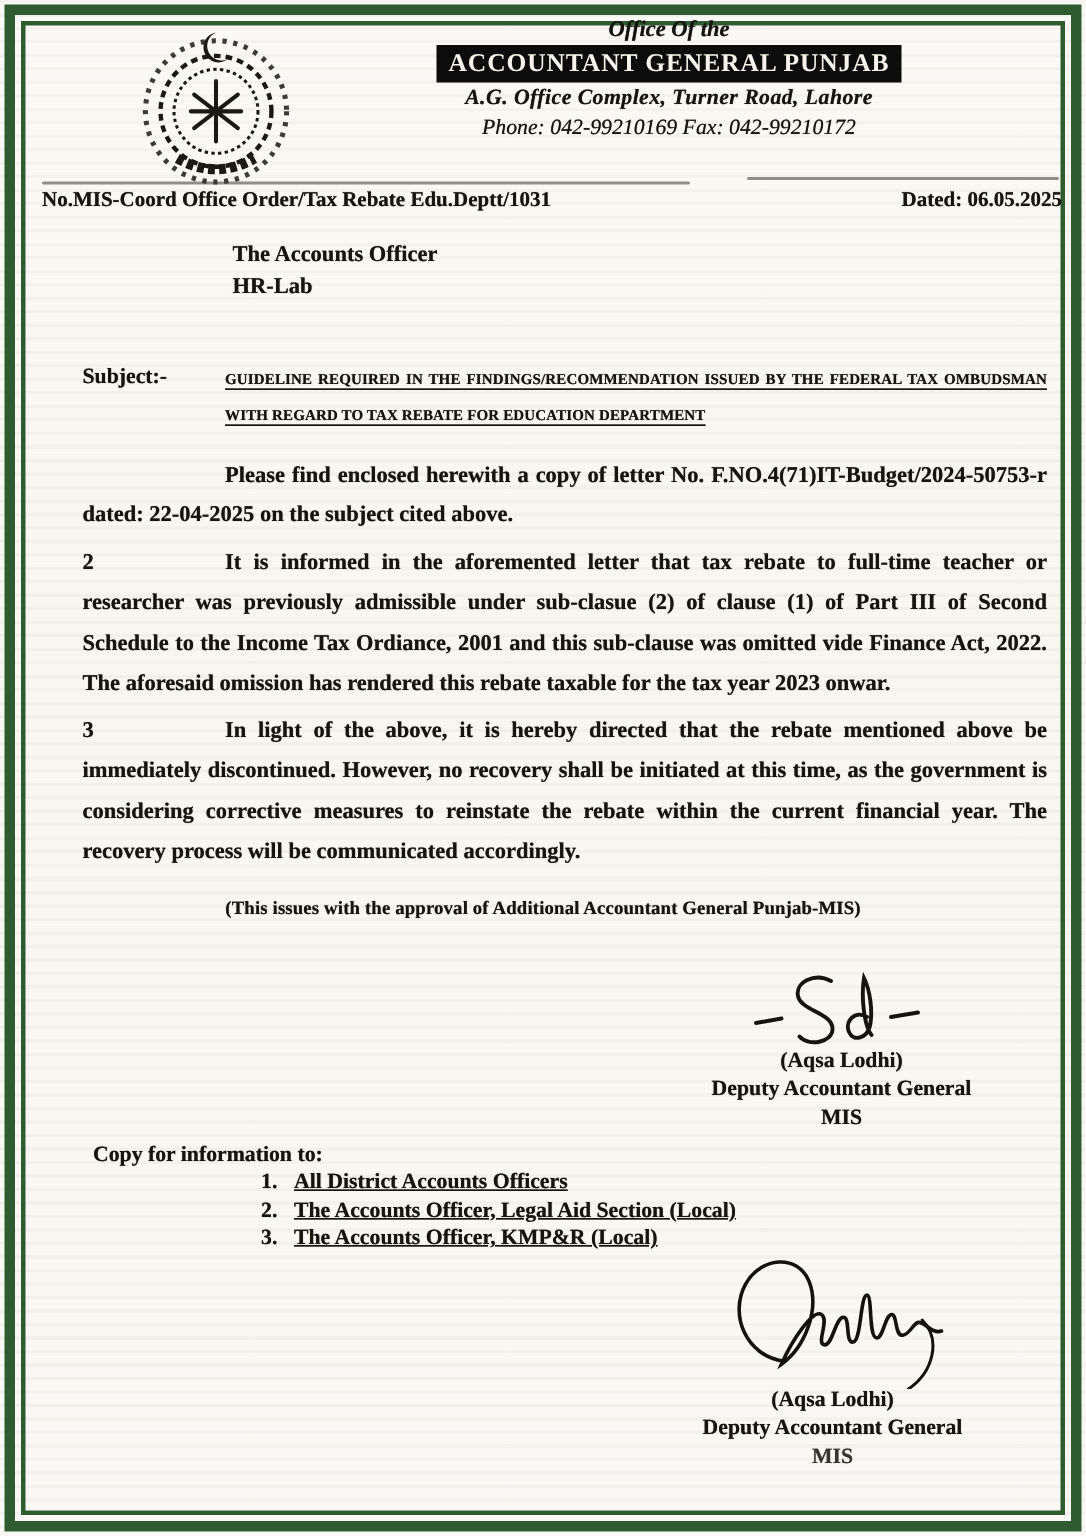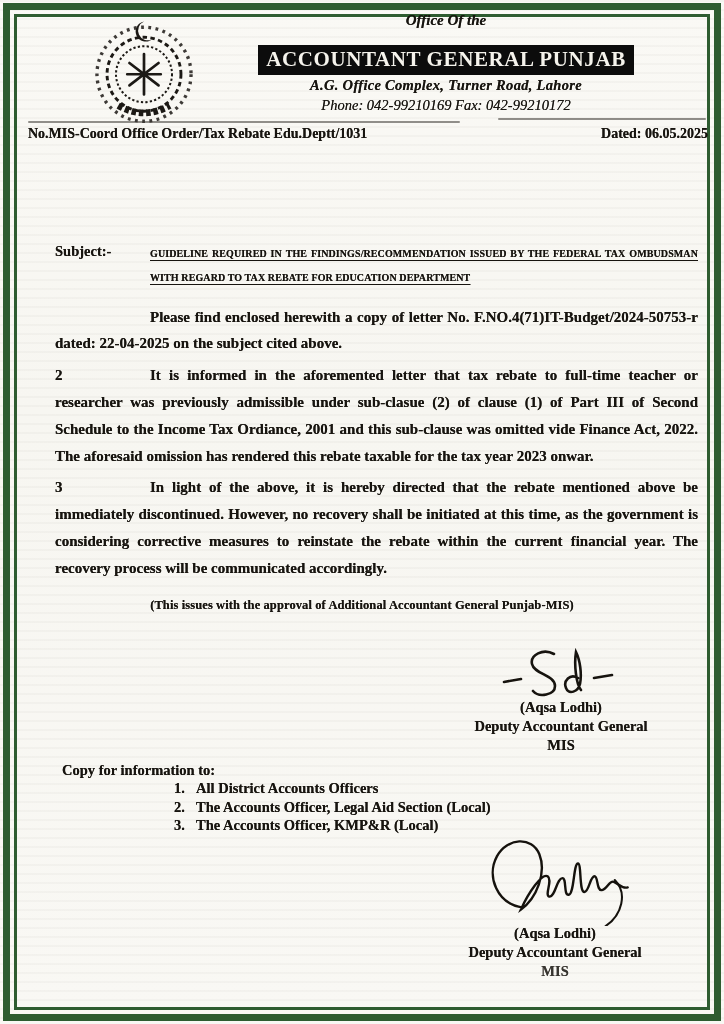--- a/index.html
+++ b/index.html
@@ -16,22 +16,22 @@
       repeating-linear-gradient(180deg, rgba(110,105,95,0.045) 0 2px, rgba(0,0,0,0) 2px 9px),
       linear-gradient(180deg,#faf9f5 0%,#f7f6f1 40%,#f9f8f4 100%);
   }
   .frame-outer{position:absolute;inset:3px;border:7px solid #2e5c30;}
   .frame-inner{position:absolute;inset:14px;border:3px solid #2e5c30;}
   .ink{color:#17140f;text-shadow:0 0 0.5px rgba(23,20,15,0.8);}
   
   .seal{position:absolute;left:86px;top:16px;width:116px;height:112px;}
   .hdr{position:absolute;left:190px;right:22px;top:12px;text-align:center;}
   .office-of{font-size:15px;font-weight:700;font-style:italic;}
-  .org-box{display:inline-block;margin-top:16px;background:#0c0c0c;color:#f5f3ec;
-    font-size:21px;font-weight:700;letter-spacing:0.6px;padding:2px 8px 3px;}
+  .org-box{display:inline-block;margin-top:1px;background:#0c0c0c;color:#f5f3ec;
+    font-size:17px;font-weight:700;letter-spacing:0.6px;padding:2px 8px 3px;}
   .hdr-address{margin-top:2px;font-size:14.5px;font-weight:700;font-style:italic;letter-spacing:0.3px;}
   .hdr-phone{margin-top:3px;font-size:14.5px;font-weight:400;font-style:italic;}
   .scan-line{position:absolute;height:2px;background:#3a3732;opacity:0.55;border-radius:2px;}
   .ref-row{position:absolute;left:28px;right:16px;top:126px;display:flex;justify-content:space-between;
     font-size:14px;font-weight:700;font-family:Liberation Serif, serif;}
   
   .addressee{position:absolute;left:155px;top:160px;font-size:15px;font-weight:700;line-height:21px;}
   
   .subject-row{position:absolute;left:55px;top:242px;width:643px;}
   .subject-label{position:absolute;left:0;top:1px;font-size:14.5px;font-weight:700;}
@@ -48,21 +48,21 @@
   .approval{position:absolute;left:0;right:0;top:598px;text-align:center;
     font-size:12.5px;font-weight:700;letter-spacing:0.1px;}
   
   .sig1{position:absolute;left:432px;width:258px;top:646px;text-align:center;}
   .sig1 svg{display:block;margin:0 auto;}
   .sig-name{font-size:14.5px;font-weight:700;line-height:19px;}
   .sig-title{font-size:14.5px;font-weight:700;line-height:19px;}
   .sig-dept{font-size:14.5px;font-weight:700;line-height:19px;}
   .copies{position:absolute;left:62px;top:762px;}
   .copies-heading{font-size:14.5px;font-weight:700;}
-  .copy-item{margin-left:112px;font-size:14.5px;font-weight:700;line-height:18.5px;white-space:nowrap;}
+  .copy-item{margin-left:112px;font-size:14.5px;font-weight:700;line-height:18.5px;white-space:nowrap;text-decoration:underline;}
   .copy-item .cno{display:inline-block;width:22px;}
   .sig2{position:absolute;left:420px;width:270px;top:834px;text-align:center;}
   .sig2 svg{display:block;margin:0 auto -2px;}
   
   .watermark{position:absolute;right:2px;bottom:6px;display:flex;align-items:flex-end;z-index:5;}
   .wm-texts{text-align:center;padding-right:4px;}
   .wm-brand{
     font-size:27px;font-weight:700;font-style:italic;letter-spacing:1px;
     color:#f6f4ec;-webkit-text-stroke:1.6px #20351c;
     text-shadow:2px 2px 0 rgba(32,53,28,0.55);line-height:28px;white-space:nowrap;
@@ -114,20 +114,24 @@
   </div>
 
   <div class="scan-line" style="left:28px;top:121px;width:432px;"></div>
   <div class="scan-line" style="left:498px;top:118px;width:208px;"></div>
 
   <div class="ref-row ink">
     <span>No.MIS-Coord Office Order/Tax Rebate Edu.Deptt/1031</span>
     <span>Dated: 06.05.2025</span>
   </div>
 
+  <div class="addressee ink">
+    <div>The Accounts Officer</div>
+    <div>HR-Lab</div>
+  </div>
 
   <div class="subject-row">
     <span class="subject-label ink">Subject:-</span>
     <div class="subject-text ink">GUIDELINE REQUIRED IN THE FINDINGS/RECOMMENDATION ISSUED BY THE FEDERAL TAX OMBUDSMAN WITH REGARD TO TAX REBATE FOR EDUCATION DEPARTMENT</div>
   </div>
 
   <div class="para p1 ink">
     <span class="first-indent">Please find enclosed herewith a copy of letter No. F.NO.4(71)IT-Budget/2024-50753-r dated: 22-04-2025 on the subject cited above.</span>
   </div>
 

